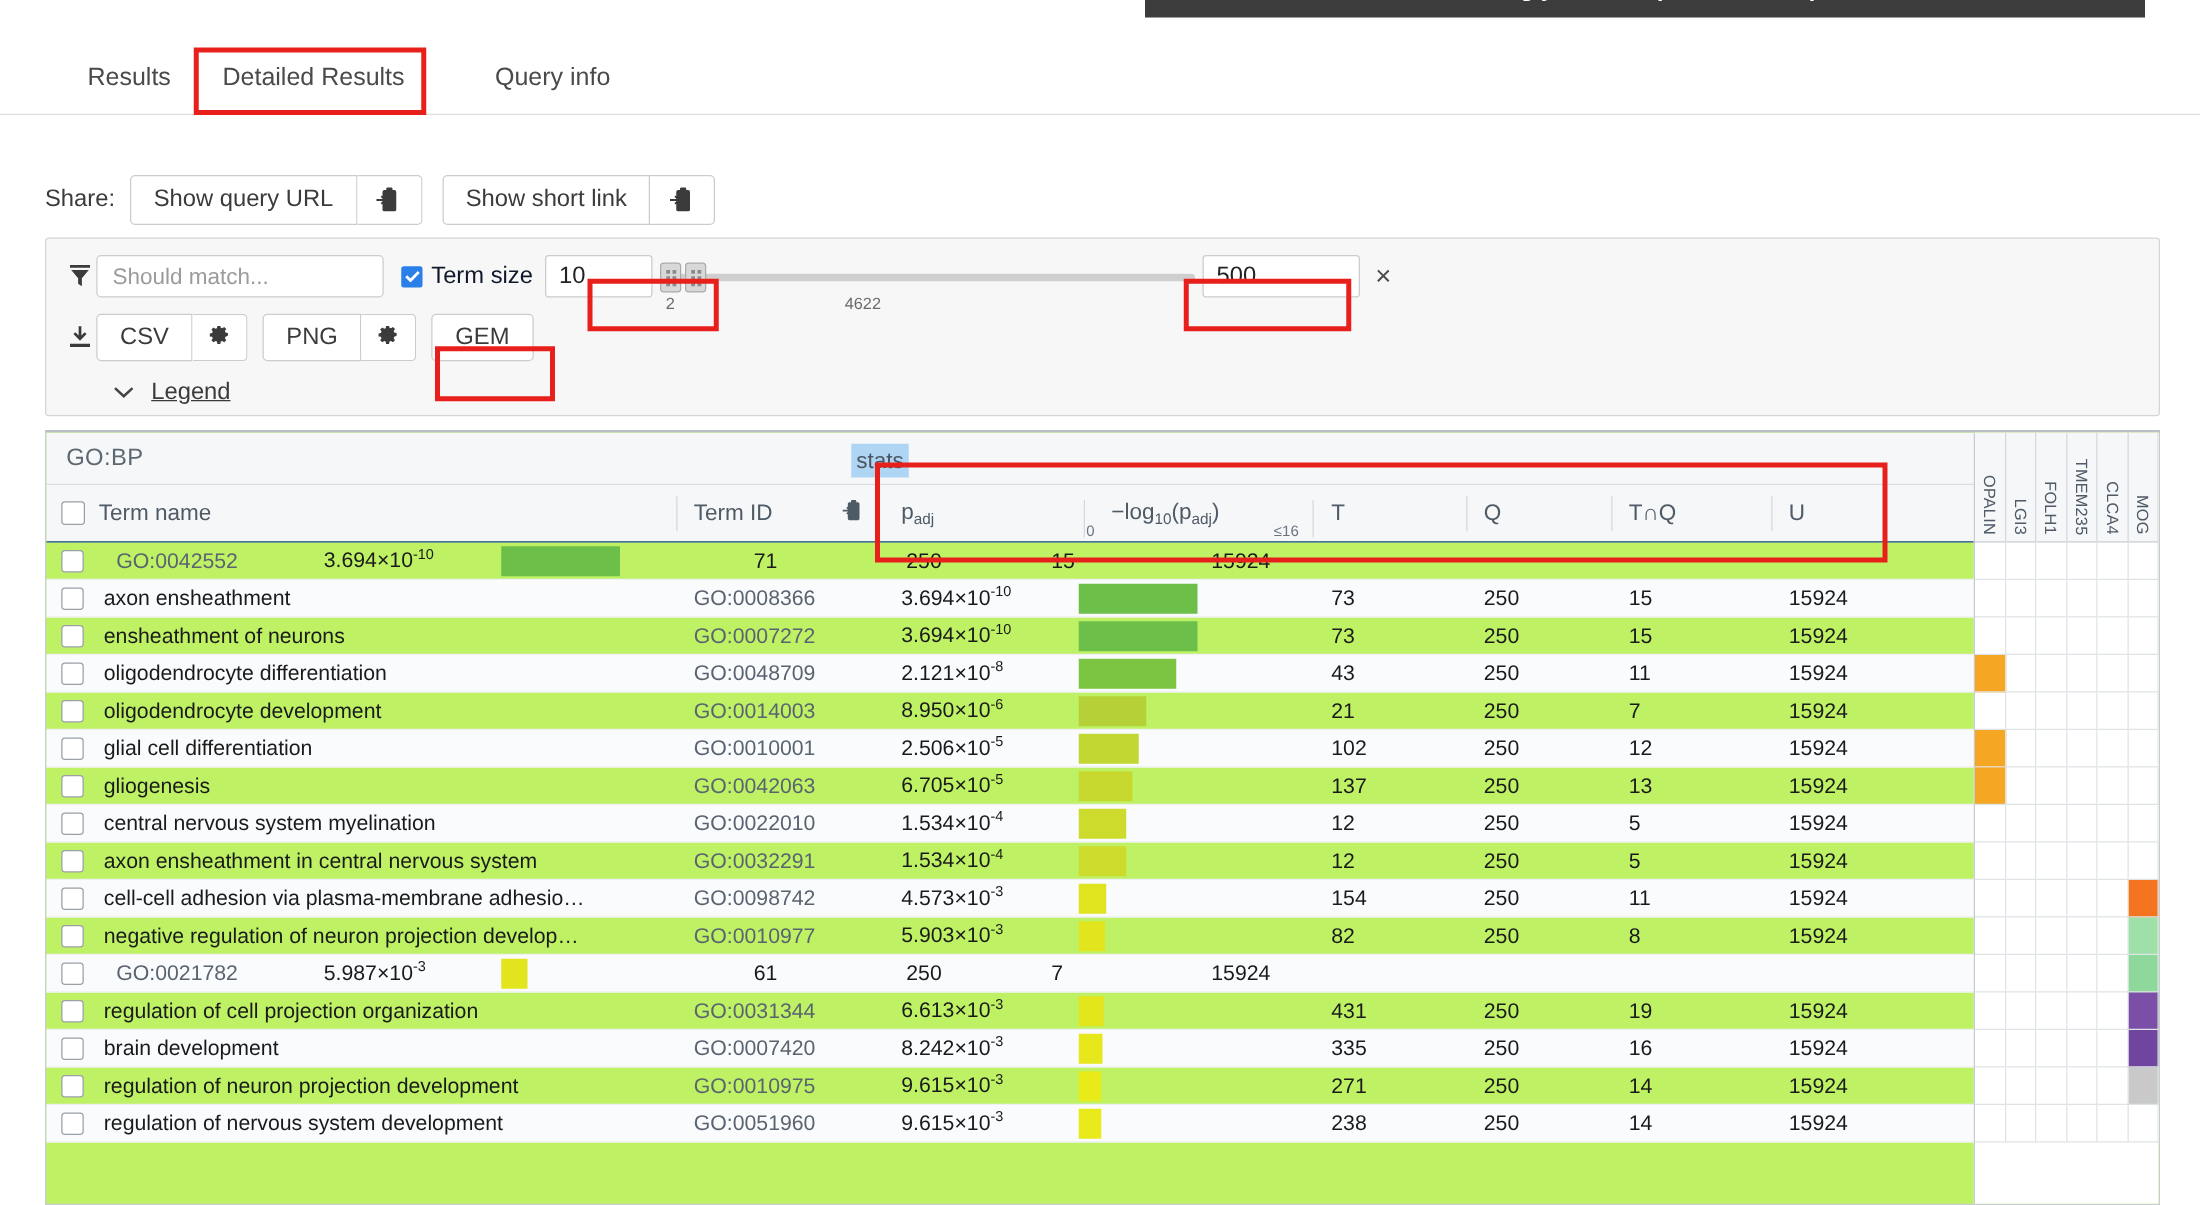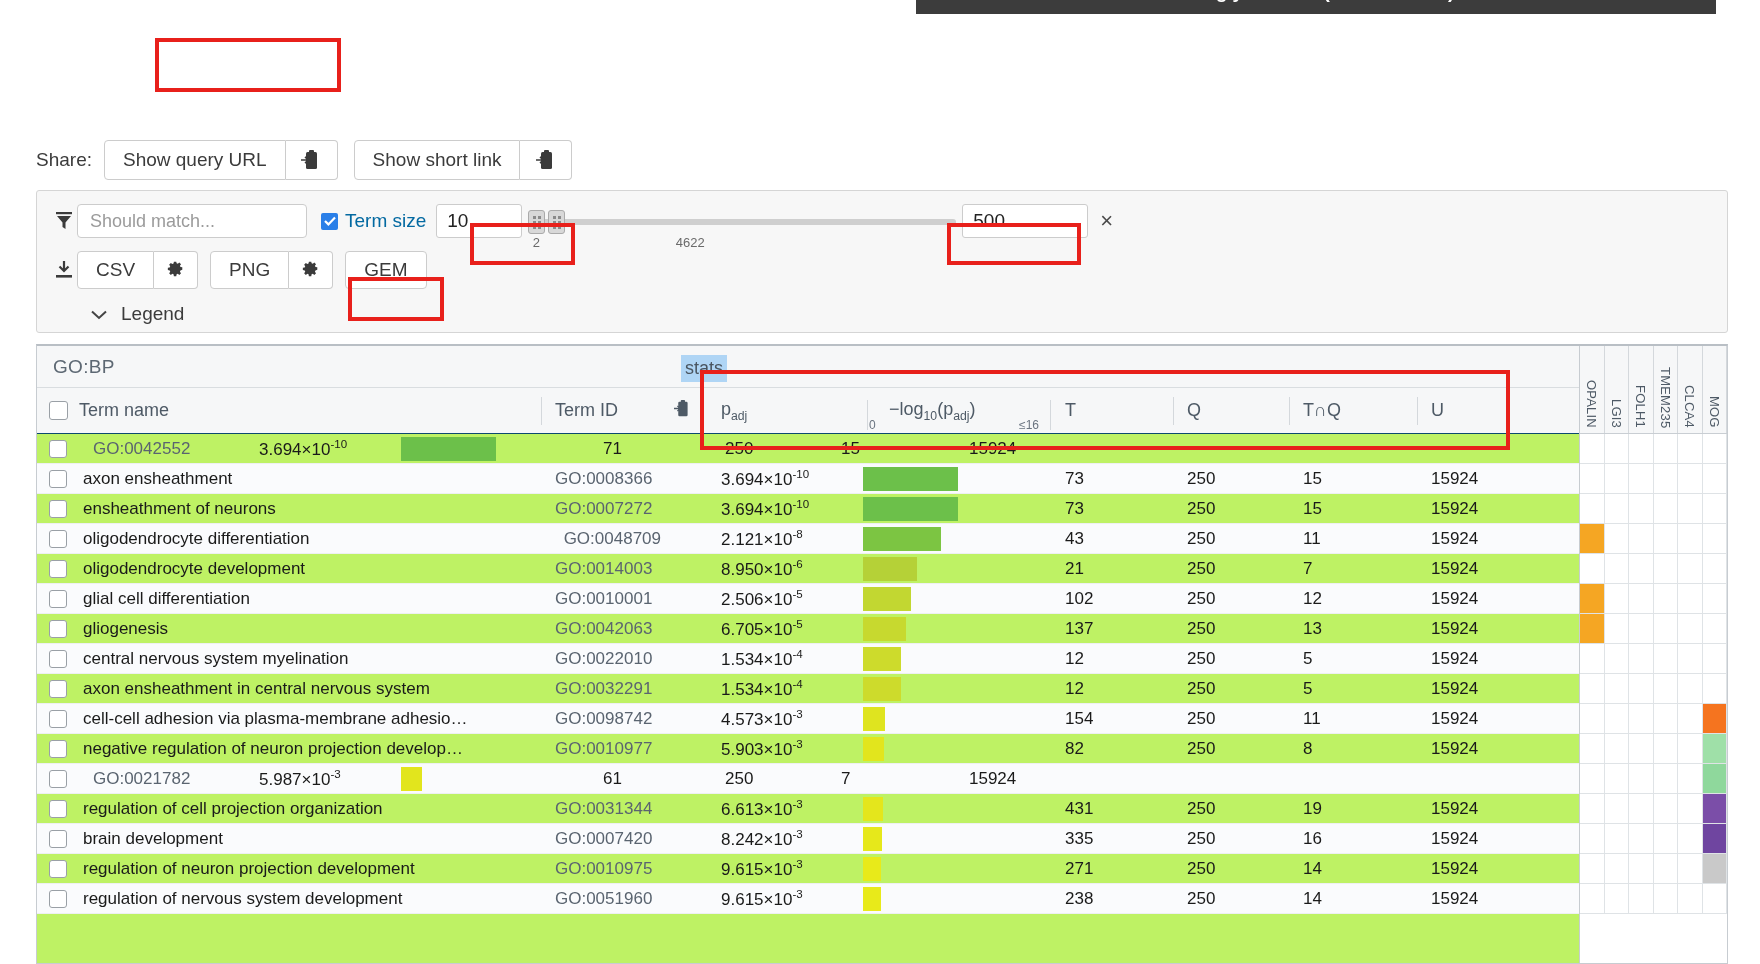--- a/index.html
+++ b/index.html
@@ -67,21 +67,21 @@
     background: #ffffff; font-size: 18px; color: #3b3b3b; padding: 0 12px;
     font-family: "Liberation Sans", sans-serif;
   }
   .match-input::placeholder { color: #9b9b9b; }
   .cbx {
     width: 17px; height: 17px; background: #2a7fe8; border-radius: 2px;
     display: inline-flex; align-items: center; justify-content: center;
     margin-right: 7px; cursor: pointer;
   }
   .cbx svg { display: block; }
-  .termsize-lbl { font-size: 19px; color: #0369a1; margin-right: 10px; }
+  .termsize-lbl { font-size: 19px; color: #0f172a; margin-right: 10px; }
   .num-input {
     width: 86px; height: 34px; border: 1px solid #cccccc; border-radius: 3px;
     background: #ffffff; font-size: 19px; color: #222; padding: 0 10px;
     font-family: "Liberation Sans", sans-serif;
   }
   .slider-wrap { position: relative; width: 428px; height: 34px; margin: 0 6px; }
   .slider-track {
     position: absolute; left: 0; top: 15px; width: 428px; height: 6px;
     background: #cfcfcf; border-radius: 3px;
   }
@@ -181,20 +181,31 @@
 </style>
 </head>
 <body>
 
 <div id="root">
 
   <div class="banner">
     <span>Bring your data (Custom GMT)</span>
   </div>
 
+  <div class="tabs">
+    <div class="tab" style="left:52px;">
+      <span>Results</span>
+    </div>
+    <div class="tab active" style="left:160px;">
+      <span>Detailed Results</span>
+    </div>
+    <div class="tab" style="left:378px;">
+      <span>Query info</span>
+    </div>
+  </div>
   <div class="redbox" style="left:155px; top:38px; width:186px; height:54px;"></div>
 
   <div class="share-row">
     <span class="share-label">Share:</span>
     <div class="btn-group">
       <div class="btn left">
         <span>Show query URL</span>
       </div>
       <div class="btn right">
         <span>
@@ -310,21 +321,21 @@
             </svg>
           </span>
         </div>
       </div>
       <span style="width:12px;"></span>
       <div class="dl-btn" style="border-radius:4px;">
         <span>GEM</span>
       </div>
     </div>
 
-    <div class="panel-row legend-row" style="left:54px; top:112px;">
+    <div class="panel-row legend-row" style="left:54px; top:112px;text-decoration:underline;">
       <span class="chev">
         <svg width="16" height="10" viewBox="0 0 16 10">
             <path d="M1 1.5 L8 8 L15 1.5" stroke="#444" stroke-width="2" fill="none"></path>
           </svg>
       </span>
       <span>Legend</span>
     </div>
   </div>
 
   <div class="redbox" style="left:470px; top:223px; width:105px; height:42px;"></div>
@@ -475,21 +486,21 @@
             <span>15924</span>
           </div>
         </div>
         <div class="drow alt">
           <div class="col" style="width: 42px; height: 30px; justify-content: center;">
             <span class="rcbx"></span>
           </div>
           <div class="col" style="width: 462px; height: 30px; padding-left: 4px;">
             <span>oligodendrocyte differentiation</span>
           </div>
-          <div class="col" style="width: 120px; height: 30px; padding-left: 14px; justify-content: flex-end;">
+          <div class="col" style="width: 120px; height: 30px; padding-left: 14px;">
             <span class="goid">GO:0048709</span>
           </div>
           <div class="col" style="width: 42px; height: 30px;"></div>
           <div class="col" style="width: 160px; height: 30px; padding-left: 18px;">
             <span>2.121×10<sup>-8</sup></span>
           </div>
           <div class="col bar-cell" style="width: 190px;">
             <div class="bar" style="width: 77.9px; background: rgb(124, 197, 66);"></div>
           </div>
           <div class="col" style="width: 120px; height: 30px; padding-left: 12px;">

